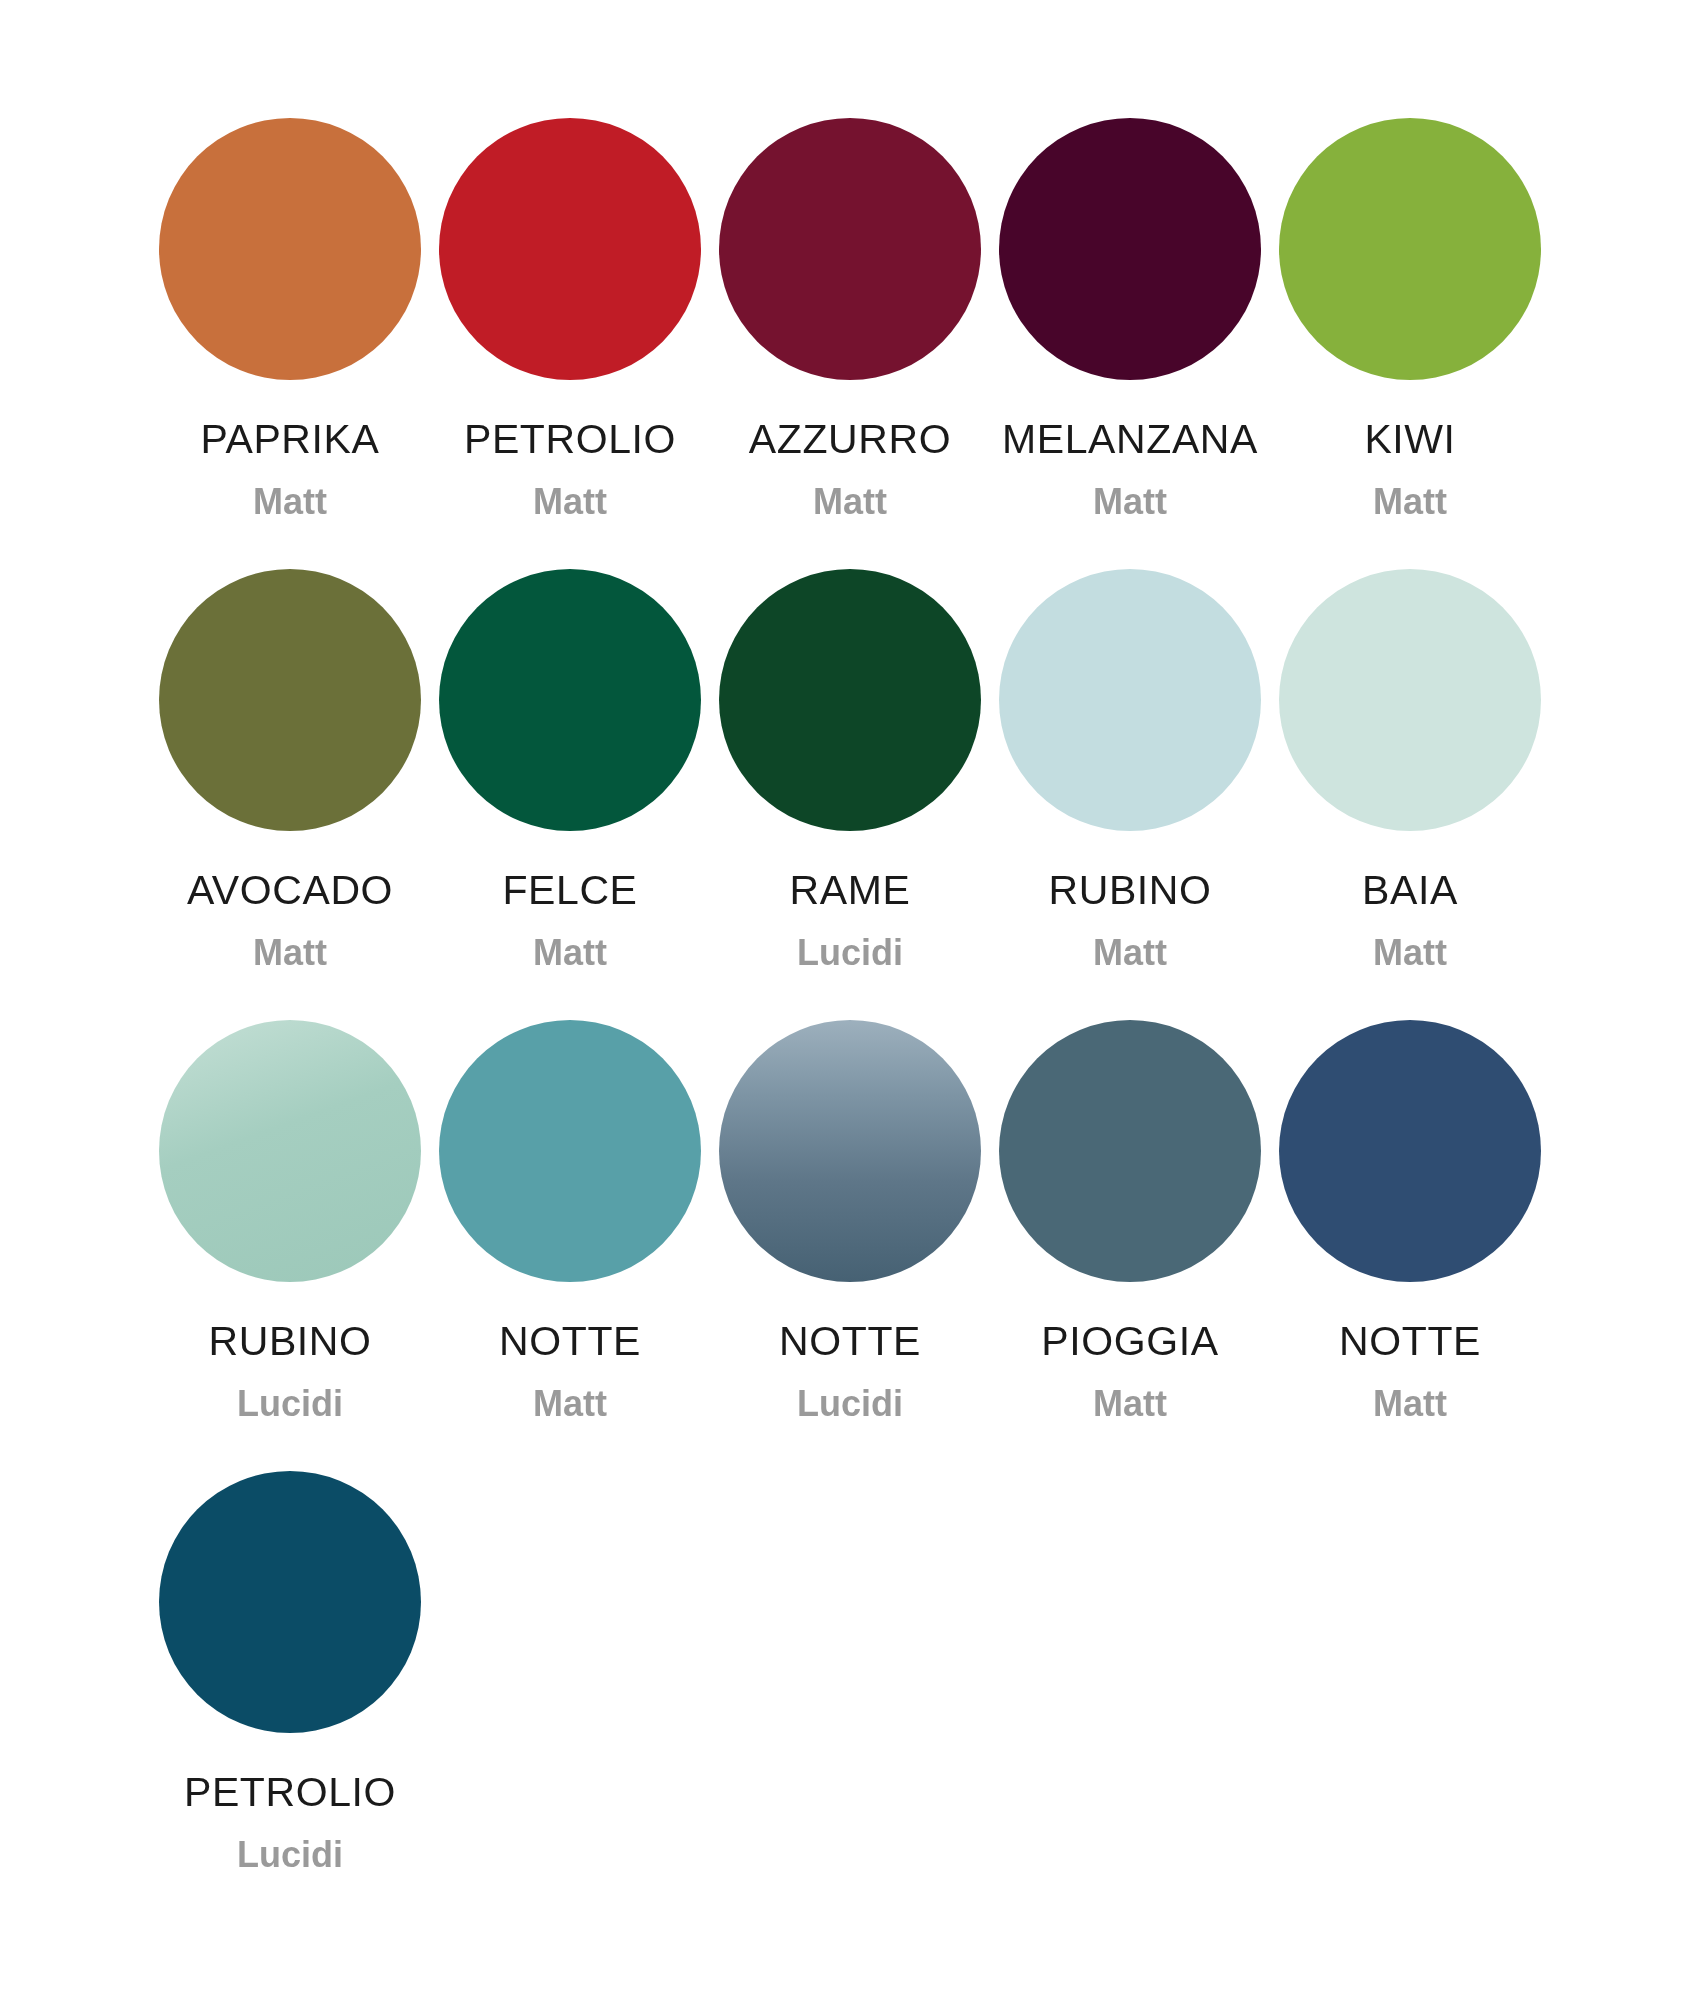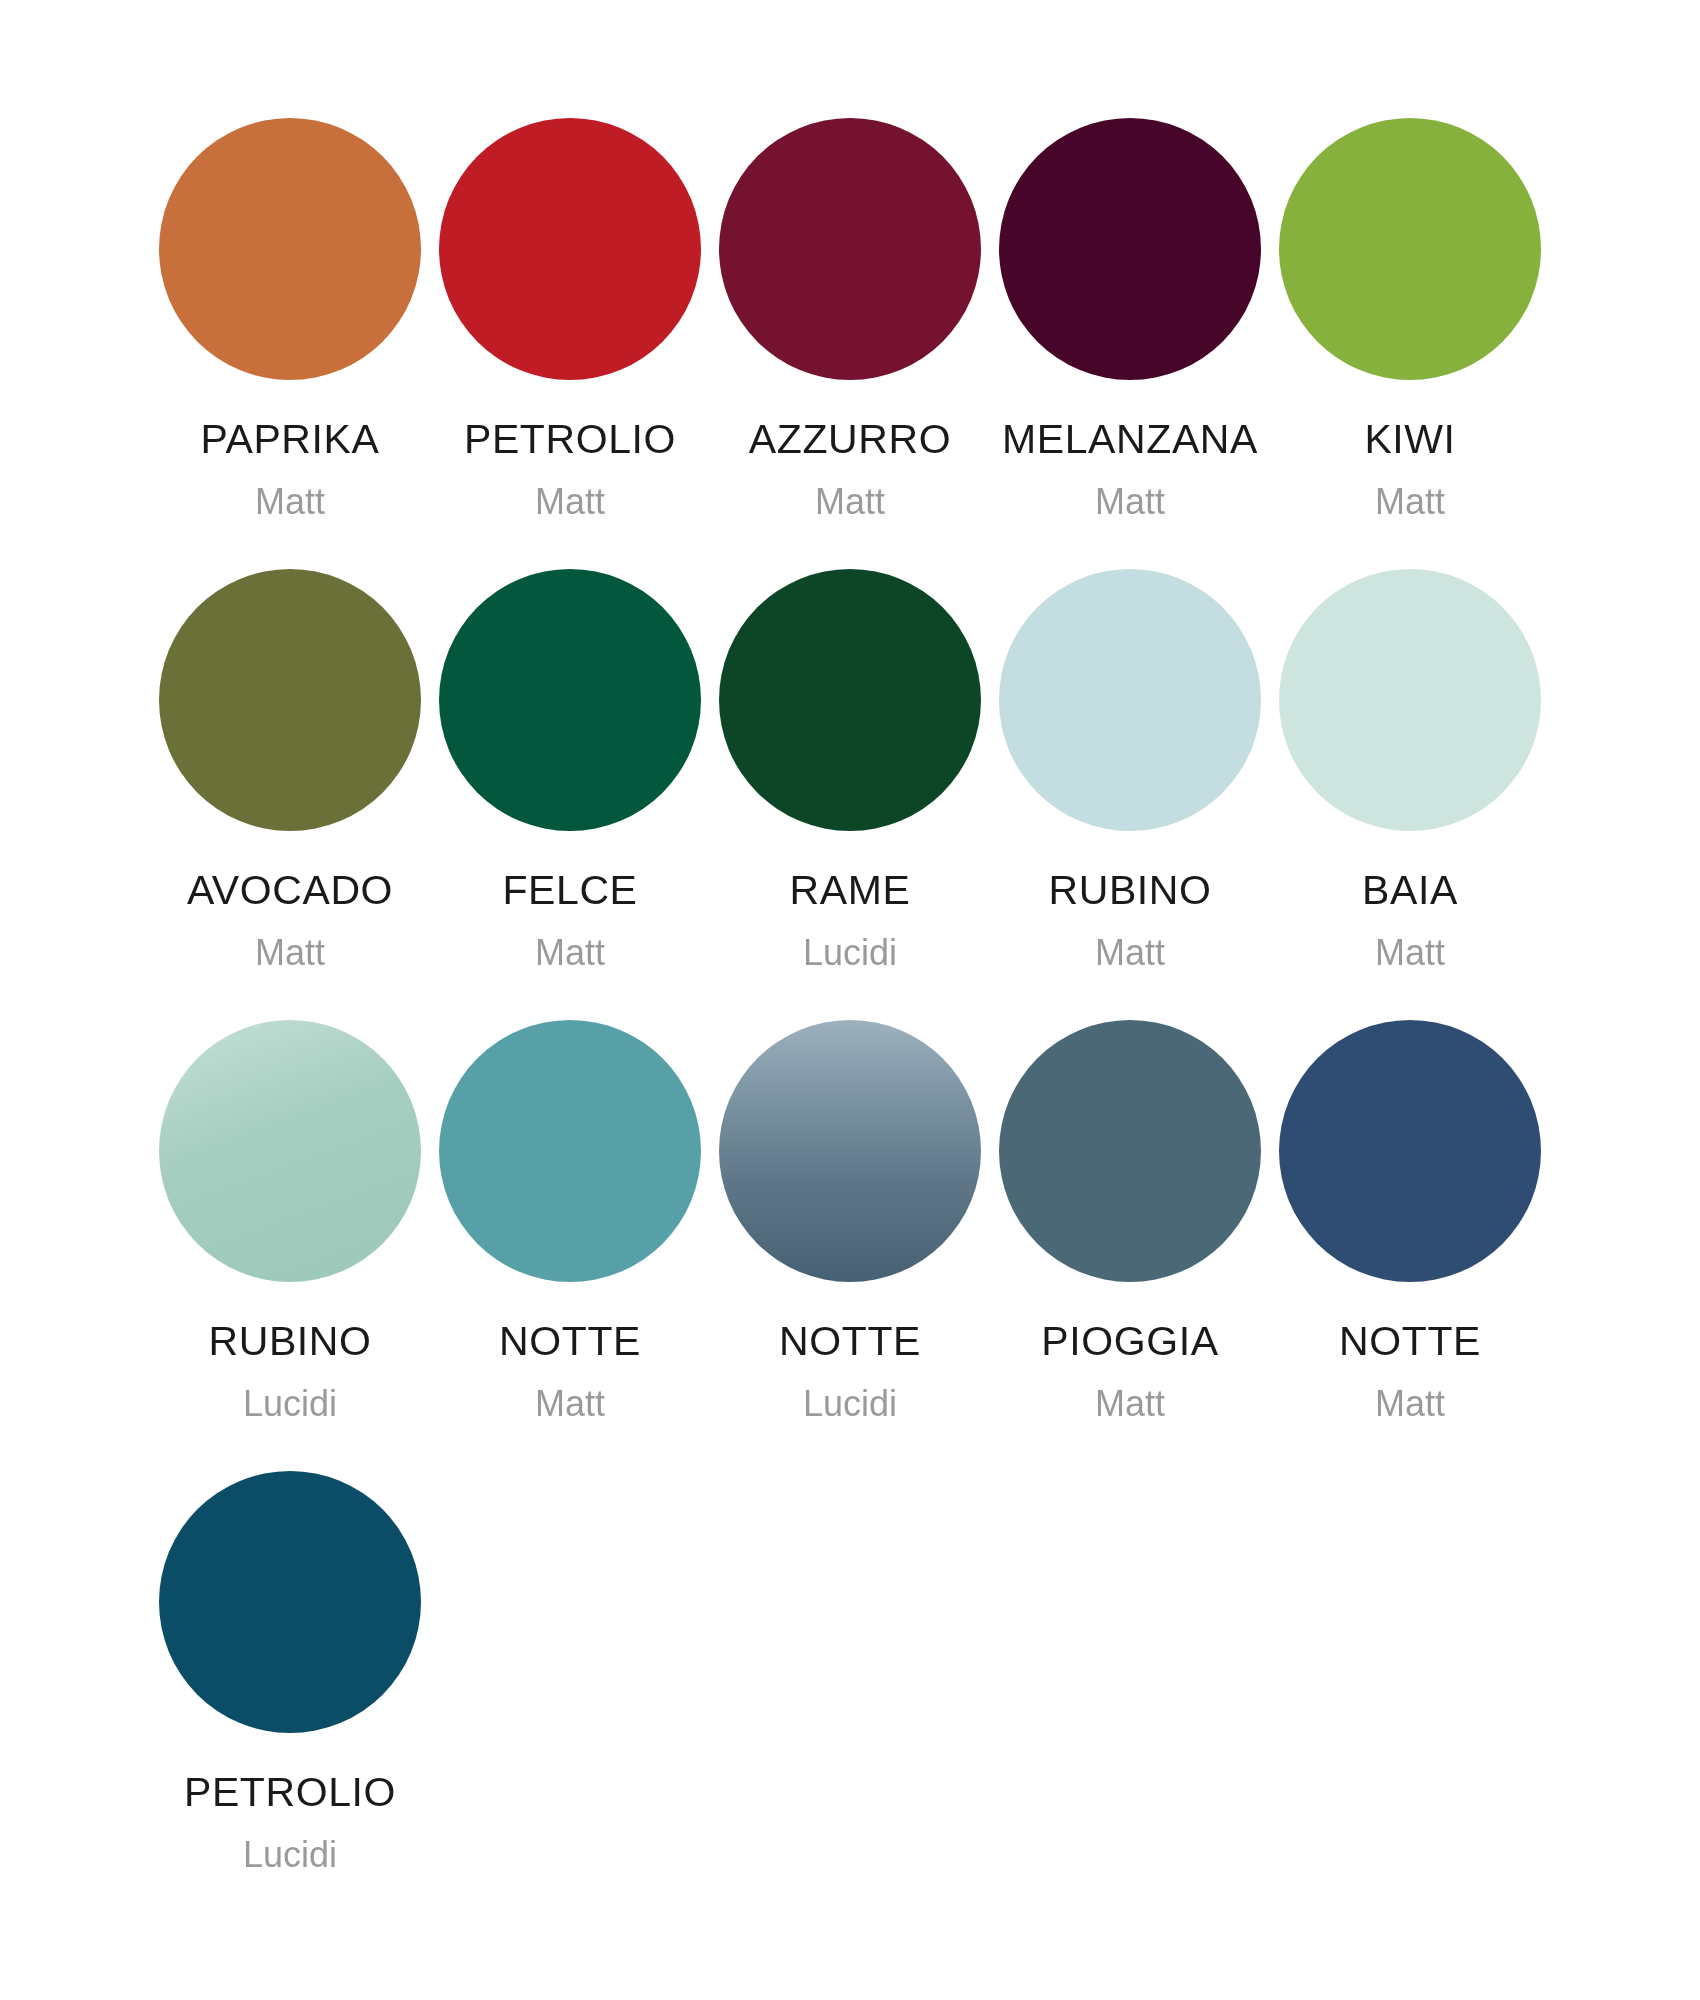--- a/index.html
+++ b/index.html
@@ -55,21 +55,21 @@
     font-weight: 400;
     text-align: center;
     white-space: nowrap;
   }
 
   .swatch-finish {
     margin-top: 22px;
     font-size: 36px;
     line-height: 1.05;
     color: #9a9a9a;
-    font-weight: 400;
+    font-weight: 700;
     text-align: center;
     white-space: nowrap;
   }
 </style>
 </head>
 <body>
 
 <div id="palette-page">
   <div class="swatch-grid" id="swatch-grid">
       <div class="swatch-cell">

